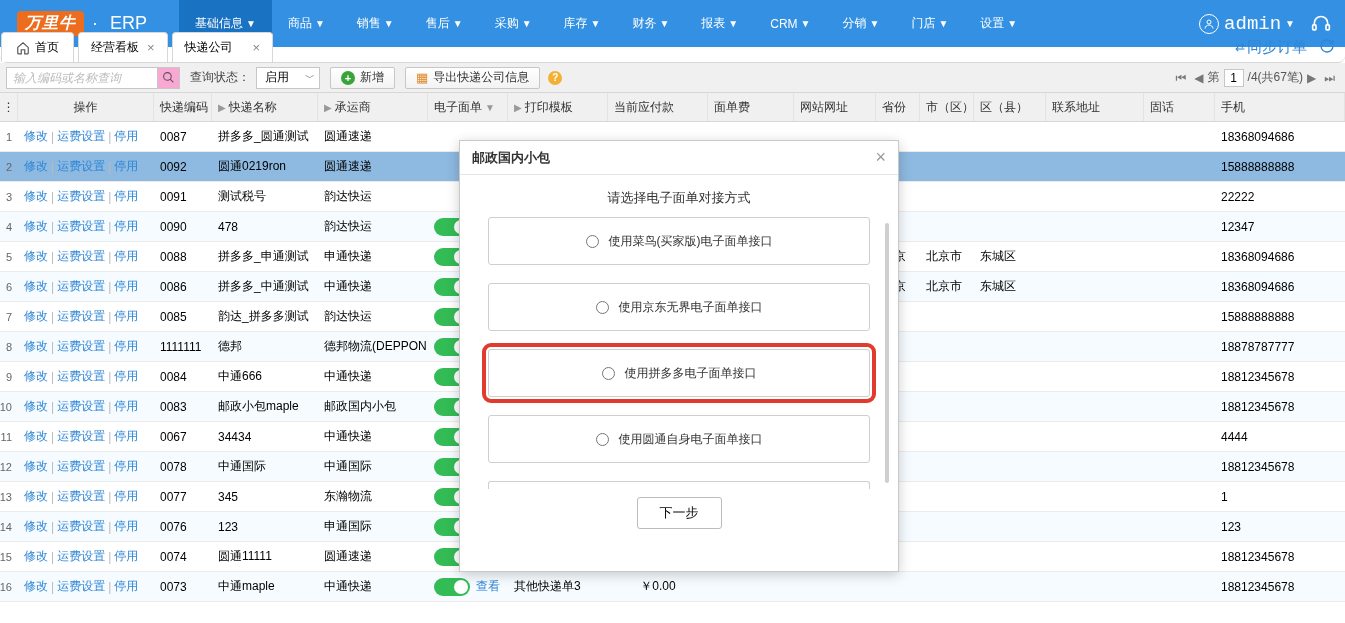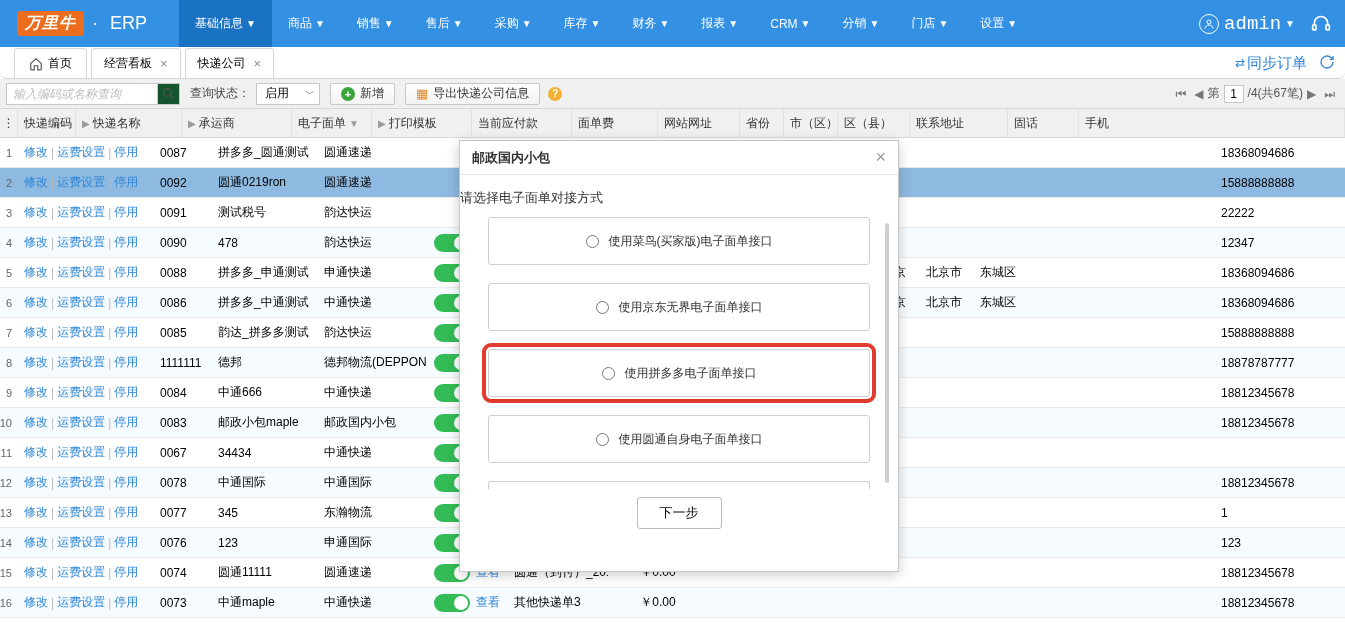--- a/index.html
+++ b/index.html
@@ -17,34 +17,34 @@
   .navitem .caret{margin-left:3px;font-size:10px;}
   .nav-spacer{flex:1;}
   .nav-right{display:flex;align-items:center;padding-right:14px;}
   .user-ico{width:20px;height:20px;border:1.5px solid #fff;border-radius:50%;display:flex;align-items:center;justify-content:center;margin-right:5px;}
   .user-ico svg{width:12px;height:12px;}
   .nav-right .admin{font-size:19px;margin-right:4px;font-family:Liberation Mono, monospace;}
   .nav-right .caret{margin-right:16px;font-size:10px;}
   .headset{width:20px;height:20px;}
 
   
-  .tabsbar{height:32px;border-bottom:1px solid #d7d7d7;display:flex;align-items:flex-end;background:#fff;padding-left:14px;border-radius:7px;}
+  .tabsbar{height:16px;border-bottom:1px solid #d7d7d7;display:flex;align-items:flex-end;background:#fff;padding-left:1px;border-radius:7px;}
   .tab{height:30px;border:1px solid #d7d7d7;border-bottom:none;display:flex;align-items:center;padding:0 12px;margin-right:4px;border-radius:4px 4px 0 0;background:#fff;cursor:pointer;position:relative;}
   .tab.home{padding:0 14px;}
   .tab .close{margin-left:8px;color:#888;font-size:13px;font-family:Arial;}
-  .tab.active{background:#fff;}
+  .tab.active{background:#fff;gap:12px;}
   .home-ico{width:14px;height:14px;margin-right:5px;}
   .tabs-spacer{flex:1;}
   .sync-area{display:flex;align-items:center;padding-right:10px;height:30px;}
   .sync-link{color:#2f86d7;font-size:15px;}
   .sync-refresh{margin-left:12px;}
 
   
   .toolbar{height:30px;background:#f0f0f0;border-bottom:1px solid #d7d7d7;display:flex;align-items:center;padding:0 6px;}
-  .search-wrap{display:flex;align-items:center;border:1px solid #c7c7c7;background:#14532d;height:22px;}
+  .search-wrap{display:flex;align-items:center;border:1px solid #c7c7c7;background:#f9a8d4;height:22px;}
   .search-inp{border:none;outline:none;width:150px;padding:0 6px;height:20px;font-size:12px;color:#555;}
   .search-inp::placeholder{color:#bcbcbc;font-style:italic;}
   .search-go{width:22px;height:20px;display:flex;align-items:center;justify-content:center;border-left:1px solid #c7c7c7;cursor:pointer;}
   .tb-label{margin:0 6px 0 10px;color:#444;}
   .tb-sel{height:22px;border:1px solid #c7c7c7;background:#fff;display:flex;align-items:center;padding:0 4px 0 8px;cursor:pointer;}
   .tb-sel .caret{margin-left:16px;color:#666;font-size:10px;}
   .btn{height:22px;border:1px solid #c7c7c7;border-radius:2px;background:linear-gradient(#fff,#f3f3f3);display:flex;align-items:center;padding:0 10px;margin-left:10px;cursor:pointer;color:#333;}
   .btn .plus{width:14px;height:14px;border-radius:50%;background:#3aa43a;color:#fff;display:flex;align-items:center;justify-content:center;font-weight:bold;margin-right:5px;font-size:11px;}
   .btn .grid-ico{color:#e08a2a;margin-right:5px;font-size:13px;}
   .help{width:14px;height:14px;border-radius:50%;background:#f2b135;color:#fff;display:flex;align-items:center;justify-content:center;margin-left:8px;font-size:10px;font-weight:bold;cursor:pointer;}
@@ -102,21 +102,21 @@
   .switch.on{background:#33bb55;}
   .switch.on::after{content:"";position:absolute;right:2px;top:2px;width:14px;height:14px;border-radius:50%;background:#fff;}
   .viewlnk{color:#2f86d7;margin-left:6px;cursor:pointer;}
 
   
   .overlay{position:absolute;left:0;top:0;right:0;bottom:0;pointer-events:none;}
   .modal{position:absolute;left:459px;top:140px;width:440px;height:432px;background:#fff;border:1px solid #c9c9c9;box-shadow:0 3px 12px rgba(0,0,0,.2);pointer-events:auto;}
   .modal-head{height:34px;display:flex;align-items:center;padding:0 12px;border-bottom:1px solid #e5e5e5;}
   .modal-title{font-weight:bold;color:#333;font-size:13px;}
   .modal-x{margin-left:auto;color:#999;font-size:18px;cursor:pointer;font-family:Arial;}
-  .modal-sub{padding:14px 0 10px;color:#333;font-size:13px;}
+  .modal-sub{text-align:center;padding:14px 0 10px;color:#333;font-size:13px;}
   .opt-box{height:272px;overflow:hidden;position:relative;padding:0 28px;}
   .opt-scroll{position:absolute;right:9px;top:6px;bottom:6px;width:4px;background:#cfcfcf;border-radius:2px;}
   .opt{border:1px solid #cfcfcf;border-radius:3px;height:48px;display:flex;align-items:center;justify-content:center;margin-bottom:18px;cursor:pointer;color:#333;font-size:13px;background:#fff;}
   .opt input{margin-right:10px;}
   .opt.hl{outline:4px solid #e13a2e;outline-offset:2px;}
   .opt.partial{height:28px;align-items:flex-start;padding-top:8px;border-bottom:none;margin-bottom:0;}
   .modal-foot{display:flex;justify-content:center;padding:8px 0 0;}
   .next-btn{border:1px solid #bcbcbc;border-radius:3px;padding:6px 22px;background:#fff;cursor:pointer;font-size:13px;}
 
 </style>
@@ -258,20 +258,21 @@
     <span>第</span>
     <input class="curp" value="1" style="">
     <span>/4(共67笔)</span>
     <span class="nav">▶</span>
     <span class="nav">⏭</span>
   </div>
 </div>
 
 <div class="thead">
   <div class="th c-idx">⋮</div>
+  <div class="th c-op">操作</div>
   <div class="th c-code">快递编码</div>
   <div class="th c-name">
       <span class="sort">▶</span>
       <span>快递名称</span>
     </div>
   <div class="th c-carrier">
       <span class="sort">▶</span>
       <span>承运商</span>
     </div>
   <div class="th c-ebill">
@@ -565,20 +566,21 @@
       </div>
       <div class="td c-tpl"></div>
       <div class="td c-pay"></div>
       <div class="td c-fee"></div>
       <div class="td c-url"></div>
       <div class="td c-prov"></div>
       <div class="td c-city"></div>
       <div class="td c-dist"></div>
       <div class="td c-addr"></div>
       <div class="td c-tel"></div>
+      <div class="td c-mobile">4444</div>
     </div>
     <div class="tr">
       <div class="td c-idx">12</div>
       <div class="td c-op">
         <a>修改</a>
         <span class="sep">|</span>
         <a>运费设置</a>
         <span class="sep">|</span>
         <a>停用</a>
       </div>

